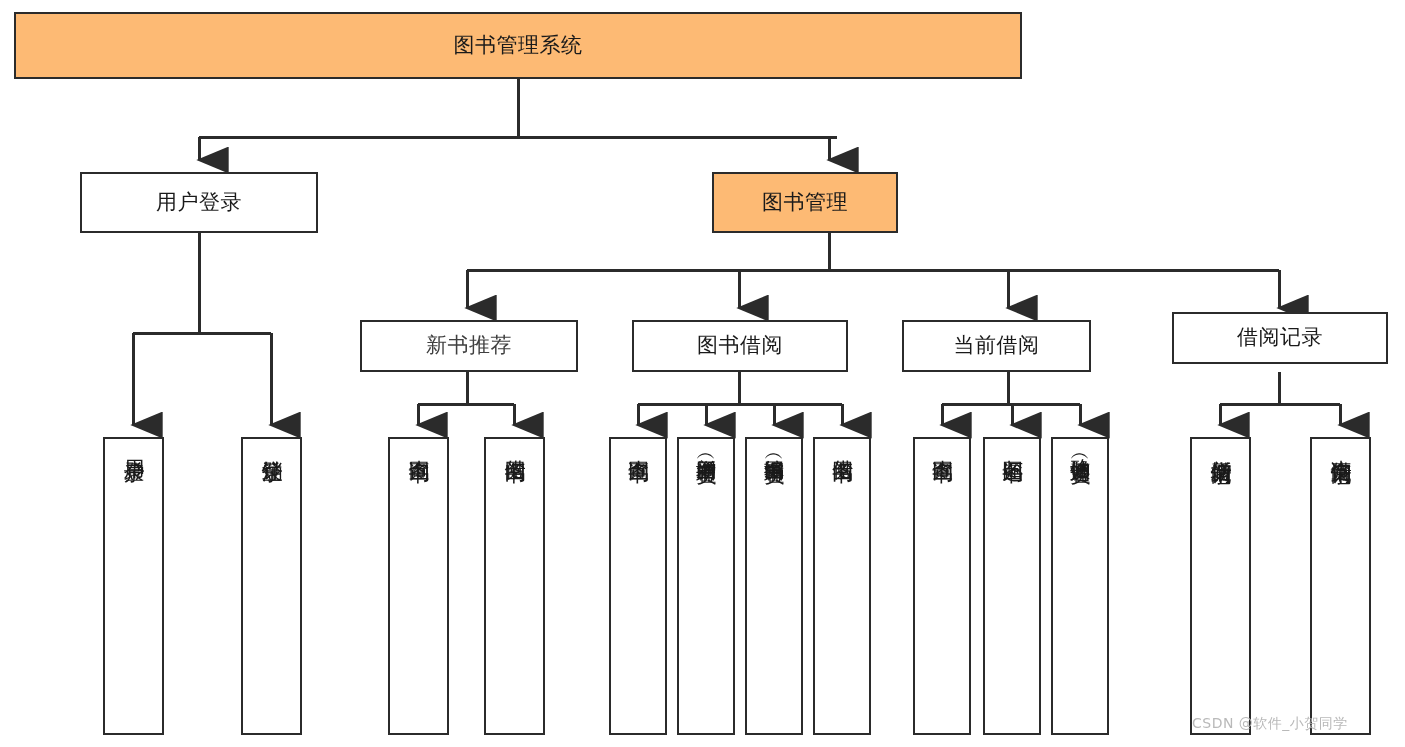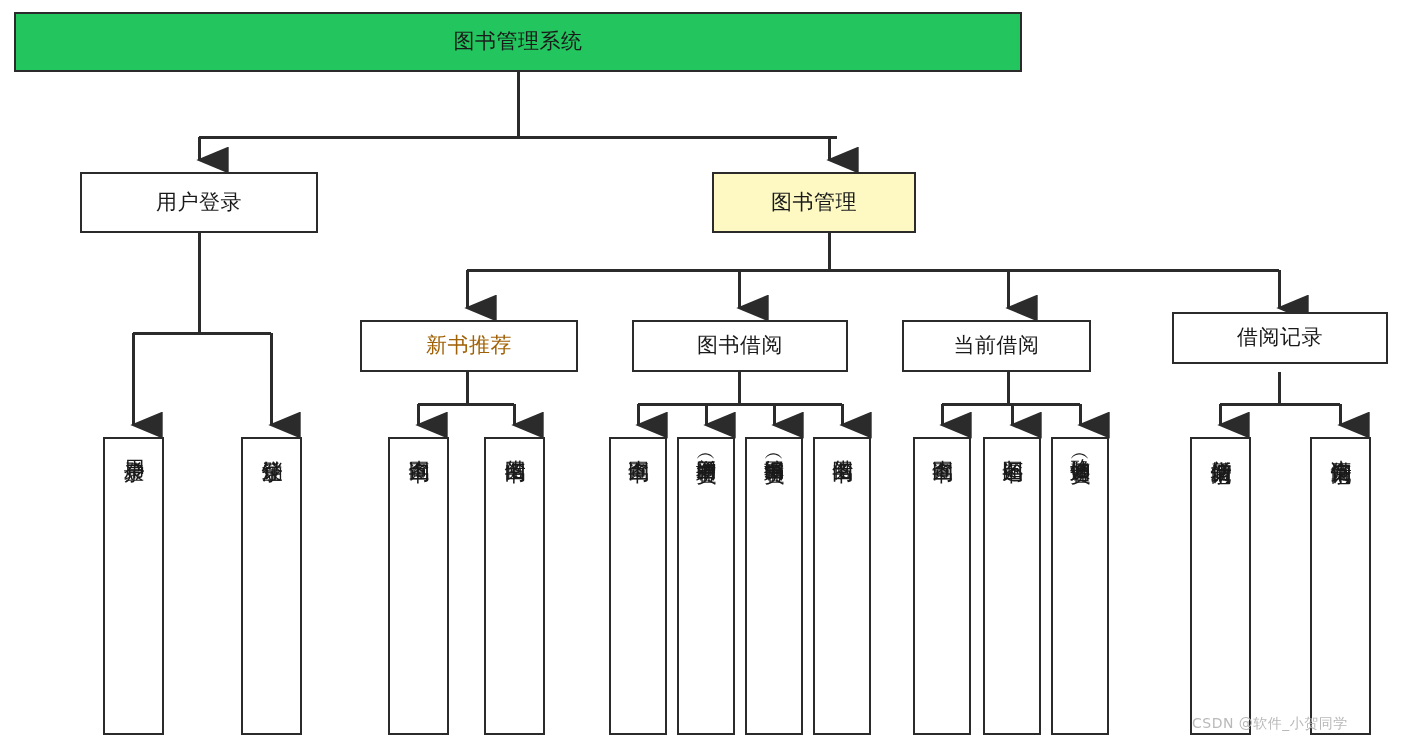--- a/index.html
+++ b/index.html
@@ -120,32 +120,32 @@
       <path d="M 1012 404 L 1012 425" marker-end="url(#arrow)"></path>
       <path d="M 1080 404 L 1080 425" marker-end="url(#arrow)"></path>
 
       <path d="M 1279 372 L 1279 404"></path>
       <path d="M 1220 404 L 1340 404"></path>
       <path d="M 1220 404 L 1220 425" marker-end="url(#arrow)"></path>
       <path d="M 1340 404 L 1340 425" marker-end="url(#arrow)"></path>
     </g>
   </svg>
 
-  <div class="node h" style="left: 14px; top: 12px; width: 1008px; height: 60px; border-color: rgb(43, 43, 43); background: #22c55e; color: rgb(26, 26, 26);">
+  <div class="node h" style="left: 14px; top: 12px; width: 1008px; height: 67px; border-color: rgb(43, 43, 43); background: #fdba74; color: rgb(26, 26, 26);">
     <span class="label">图书管理系统</span>
   </div>
 
   <div class="node h" style="left: 80px; top: 172px; width: 238px; height: 61px; border-color: rgb(43, 43, 43); background: rgb(255, 255, 255); color: rgb(26, 26, 26);">
     <span class="label">用户登录</span>
   </div>
-  <div class="node h" style="left: 712px; top: 172px; width: 204px; height: 61px; border-color: rgb(43, 43, 43); background: #fef9c3; color: rgb(26, 26, 26);">
+  <div class="node h" style="left: 712px; top: 172px; width: 186px; height: 61px; border-color: rgb(43, 43, 43); background: #fdba74; color: rgb(26, 26, 26);">
     <span class="label">图书管理</span>
   </div>
 
-  <div class="node h" style="left: 360px; top: 320px; width: 218px; height: 52px; border-color: rgb(43, 43, 43); background: rgb(255, 255, 255); color: #a16207;">
+  <div class="node h" style="left: 360px; top: 320px; width: 218px; height: 52px; border-color: rgb(43, 43, 43); background: rgb(255, 255, 255); color: #404040;">
     <span class="label">新书推荐</span>
   </div>
   <div class="node h" style="left: 632px; top: 320px; width: 216px; height: 52px; border-color: rgb(43, 43, 43); background: rgb(255, 255, 255); color: rgb(26, 26, 26);">
     <span class="label">图书借阅</span>
   </div>
   <div class="node h" style="left: 902px; top: 320px; width: 189px; height: 52px; border-color: rgb(43, 43, 43); background: rgb(255, 255, 255); color: rgb(26, 26, 26);">
     <span class="label">当前借阅</span>
   </div>
   <div class="node h" style="left: 1172px; top: 312px; width: 216px; height: 52px; border-color: rgb(43, 43, 43); background: rgb(255, 255, 255); color: rgb(26, 26, 26);">
     <span class="label">借阅记录</span>

